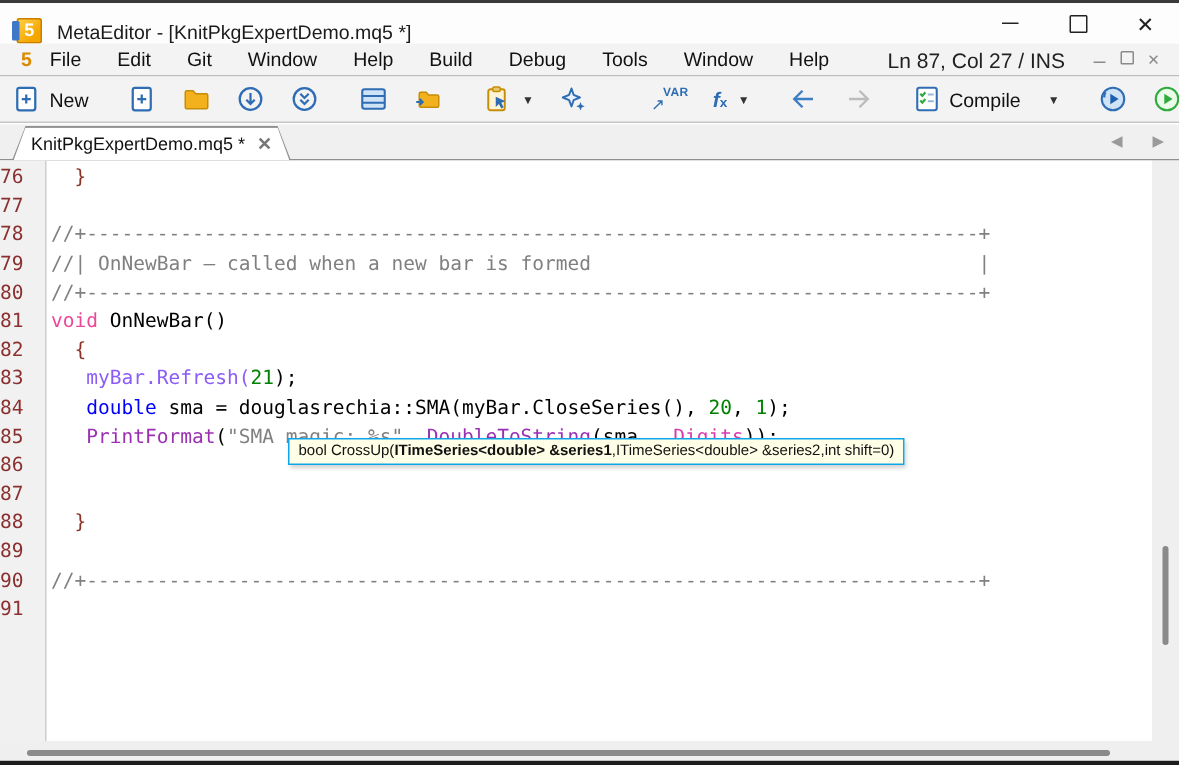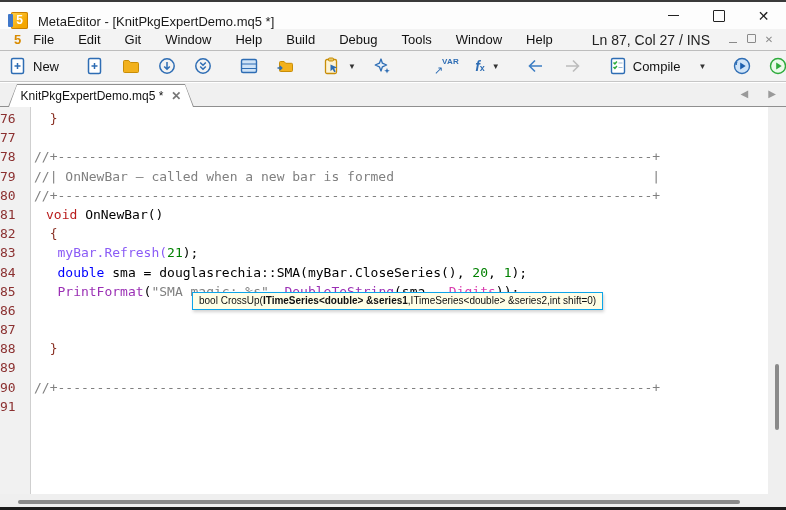--- a/index.html
+++ b/index.html
@@ -252,21 +252,21 @@
   </div>
 
   <div class="editor">
     <div class="gutter-bg"></div>
     <div class="code-lines" id="code-lines">
         <div class="code-row"><span class="lineno">76</span><span class="code-text"><span style="color: rgb(139, 50, 38);">  }</span></span></div>
         <div class="code-row"><span class="lineno">77</span><span class="code-text"></span></div>
         <div class="code-row"><span class="lineno">78</span><span class="code-text"><span style="color: rgb(128, 128, 128);">//+----------------------------------------------------------------------------+</span></span></div>
         <div class="code-row"><span class="lineno">79</span><span class="code-text"><span style="color: rgb(128, 128, 128);">//| OnNewBar — called when a new bar is formed                                 |</span></span></div>
         <div class="code-row"><span class="lineno">80</span><span class="code-text"><span style="color: rgb(128, 128, 128);">//+----------------------------------------------------------------------------+</span></span></div>
-        <div class="code-row"><span class="lineno">81</span><span class="code-text"><span style="color: #b91c1c; margin-left: 12px;">void</span><span style="color: rgb(0, 0, 0);"> OnNewBar()</span></span></div>
+        <div class="code-row"><span class="lineno">81</span><span class="code-text"><span style="color: #ec4899;">void</span><span style="color: rgb(0, 0, 0);"> OnNewBar()</span></span></div>
         <div class="code-row"><span class="lineno">82</span><span class="code-text"><span style="color: rgb(139, 50, 38);">  {</span></span></div>
         <div class="code-row"><span class="lineno">83</span><span class="code-text"><span style="color: #8b5cf6;">   myBar.Refresh(</span><span style="color: rgb(0, 128, 0);">21</span><span style="color: rgb(0, 0, 0);">);</span></span></div>
         <div class="code-row"><span class="lineno">84</span><span class="code-text"><span style="color: rgb(0, 0, 0);">   </span><span style="color: rgb(0, 0, 255);">double</span><span style="color: rgb(0, 0, 0);"> sma = douglasrechia::SMA(myBar.CloseSeries(), </span><span style="color: rgb(0, 128, 0);">20</span><span style="color: rgb(0, 0, 0);">, </span><span style="color: rgb(0, 128, 0);">1</span><span style="color: rgb(0, 0, 0);">);</span></span></div>
         <div class="code-row"><span class="lineno">85</span><span class="code-text"><span style="color: rgb(0, 0, 0);">   </span><span style="color: rgb(155, 48, 181);">PrintFormat</span><span style="color: rgb(0, 0, 0);">(</span><span style="color: rgb(128, 128, 128);">"SMA magic: %s"</span><span style="color: rgb(0, 0, 0);">, </span><span style="color: rgb(155, 48, 181);">DoubleToString</span><span style="color: rgb(0, 0, 0);">(sma, </span><span style="color: rgb(217, 59, 174);">_Digits</span><span style="color: rgb(0, 0, 0);">));</span></span></div>
         <div class="code-row"><span class="lineno">86</span><span class="code-text"></span></div>
         <div class="code-row"><span class="lineno">87</span></div>
         <div class="code-row"><span class="lineno">88</span><span class="code-text"><span style="color: rgb(139, 50, 38);">  }</span></span></div>
         <div class="code-row"><span class="lineno">89</span><span class="code-text"></span></div>
         <div class="code-row"><span class="lineno">90</span><span class="code-text"><span style="color: rgb(128, 128, 128);">//+----------------------------------------------------------------------------+</span></span></div>
         <div class="code-row"><span class="lineno">91</span><span class="code-text"></span></div>

